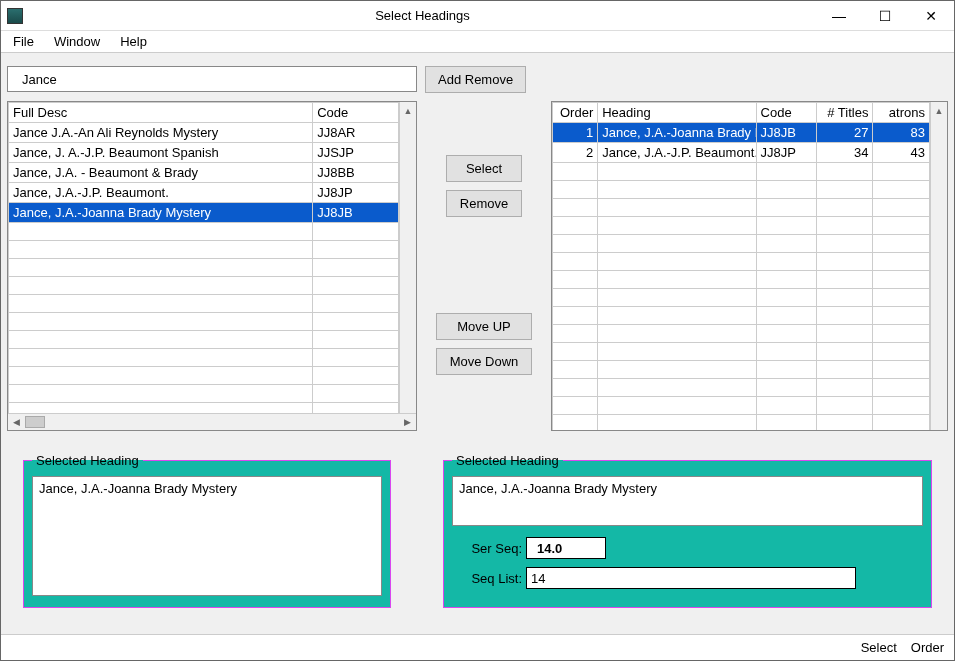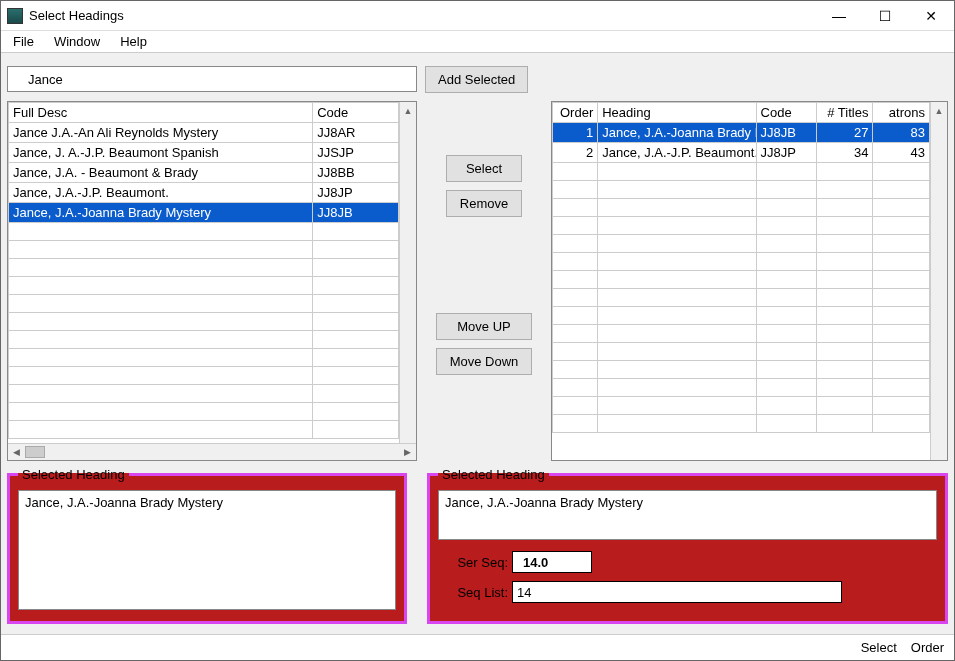--- a/index.html
+++ b/index.html
@@ -19,20 +19,21 @@
     flex-direction: column;
     position: relative;
   }
   .titlebar {
     height: 30px;
     display: flex;
     align-items: center;
     padding: 0 0 0 6px;
     border-bottom: 1px solid #ddd;
     background: #fff;
+    text-align: center;
   }
   .titlebar .app-icon {
     width: 16px; height: 16px;
     background: linear-gradient(#2a6e6e, #1a4a4a);
     border: 1px solid #333;
     margin-right: 6px;
   }
   .titlebar .title { flex: 1; }
   .winbtn {
     width: 46px; height: 30px;
@@ -65,21 +66,21 @@
 
   .search-row {
     grid-column: 1 / 2;
     grid-row: 1;
     display: flex;
     align-items: center;
   }
   .search-input {
     width: 100%;
     height: 26px;
-    padding: 2px 20px;
+    padding: 2px 14px;
     border: 1px solid #888;
     font: inherit;
   }
   .addheading-cell {
     grid-column: 2 / 4;
     grid-row: 1;
     display: flex;
     align-items: center;
     padding-left: 6px;
   }
@@ -169,25 +170,25 @@
 
   .fsets {
     grid-column: 1 / 4;
     grid-row: 3;
     display: grid;
     grid-template-columns: 400px 1fr;
     gap: 20px;
     padding: 4px 0 4px 0;
   }
   fieldset {
-    border: 3px solid #d946ef;
+    border: 1px solid #d946ef;
     padding: 8px;
-    margin: 0;
+    margin: 16px;
     min-height: 150px;
-    background: #b91c1c;
+    background: #14b8a6;
   }
   legend { padding: 0 4px; }
   .sel-text {
     width: 100%;
     height: 120px;
     border: 1px solid #888;
     background: #fff;
     padding: 4px 6px;
     resize: none;
     font: inherit;
@@ -245,21 +246,21 @@
     <div class="menu-item">Help</div>
   </div>
 
   <div class="content">
 
     <div class="search-row">
       <input class="search-input" type="text" value="Jance" style="">
     </div>
 
     <div class="addheading-cell">
-      <button class="btn">Add Selected</button>
+      <button class="btn">Add Remove</button>
     </div>
 
     <div class="left-table-wrap">
       <div class="inner-scroll">
         <table class="tbl" id="left-tbl">
           <colgroup>
               <col style="width:78%">
               <col style="width:22%">
             </colgroup>
           <thead>

